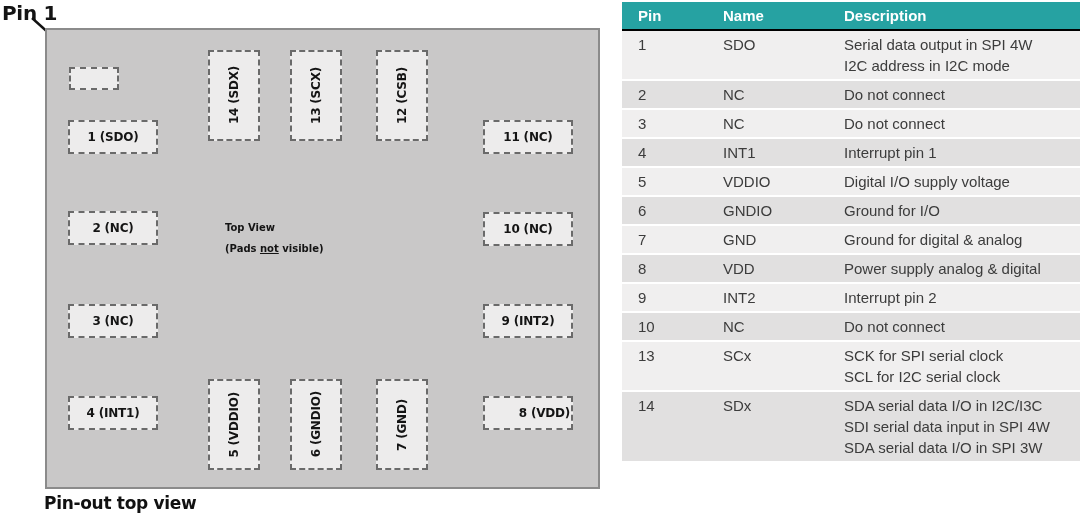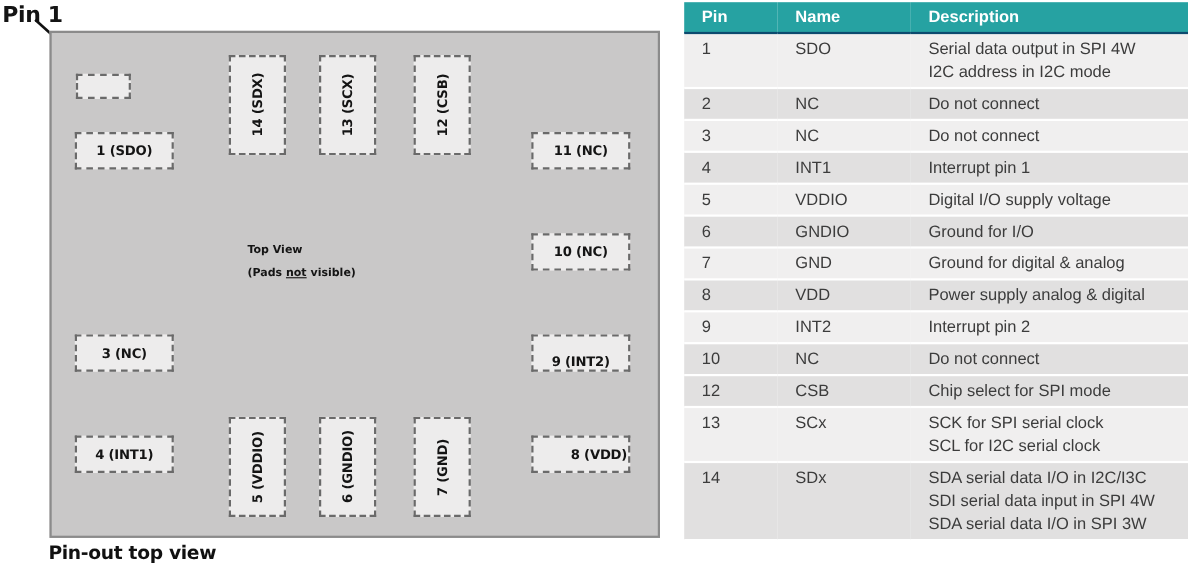--- a/index.html
+++ b/index.html
@@ -25,36 +25,36 @@
     background:var(--chip-body);border:2px solid #8b8b8b;}
   .pad{position:absolute;background:var(--pad-fill);border:2px dashed var(--pad-border);
     display:flex;align-items:center;justify-content:center;
     font-family:"DejaVu Sans",sans-serif;font-weight:bold;font-size:12px;color:var(--ink);
     letter-spacing:-0.2px;white-space:nowrap;}
   .pad.h{width:90px;height:34px;margin-top:17px;}
   .pad.v{width:52px;height:91px;}
   .pad.v span{writing-mode:vertical-rl;transform:rotate(180deg);}
   .pad.indicator{width:50px;height:23px;}
   .pl1{left:68px;top:103px;} .pl2{left:68px;top:194px;} .pl3{left:68px;top:287px;} .pl4{left:68px;top:379px;}
-  .pr11{left:483px;top:103px;} .pr10{left:483px;top:195px;} .pr9{left:483px;top:287px;align-items:flex-end;} .pr8{left:483px;top:379px;padding-left:33px;}
+  .pr11{left:483px;top:103px;} .pr10{left:483px;top:195px;} .pr9{left:483px;top:287px;} .pr8{left:483px;top:379px;padding-left:33px;}
   .pt14{left:208px;top:50px;} .pt13{left:290px;top:50px;} .pt12{left:376px;top:50px;}
   .pb5{left:208px;top:379px;} .pb6{left:290px;top:379px;} .pb7{left:376px;top:379px;}
   .pind{left:69px;top:67px;}
   .center-text{position:absolute;left:225px;top:217px;width:200px;
     font-family:"DejaVu Sans",sans-serif;font-weight:bold;color:var(--ink);font-size:10px;line-height:21px;}
   .center-text .sub{white-space:pre;}
   .center-text .u{text-decoration:underline;}
   .diagram-caption{position:absolute;left:44px;top:493px;font-size:17px;font-weight:bold;color:#111;
     font-family:"DejaVu Sans",sans-serif;letter-spacing:-0.3px;}
 
   
   .pin-table{position:absolute;left:622px;top:2px;width:458px;border-collapse:collapse;
     font-size:15px;color:var(--table-ink);}
   .pin-table th{background:var(--teal);color:#ffffff;font-weight:bold;text-align:left;
-    padding:3px 0 3px 16px;line-height:21px;border-bottom:2px solid #0c4a6e;}
+    padding:3px 0 3px 16px;line-height:21px;border-bottom:2px solid #000000;}
   .pin-table td{padding:3px 0 3px 16px;line-height:21px;border-bottom:2px solid #ffffff;
     vertical-align:top;}
   .pin-table .col-pin{width:85px;}
   .pin-table .col-name{width:121px;}
   .pin-table tr.row-light td{background:var(--row-light);}
   .pin-table tr.row-dark td{background:var(--row-dark);}
 </style>
 </head>
 <body>
 
@@ -69,20 +69,23 @@
     </defs>
     <line x1="6" y1="4" x2="56" y2="49" stroke="#111" stroke-width="2.4" marker-end="url(#ah)"></line>
   </svg>
 
   <div class="chip-body"></div>
 
   <div class="pad indicator pind"></div>
 
   <div class="pad h pl1">
       <span>1 (SDO)</span>
+    </div>
+  <div class="pad h pl2">
+      <span>2 (NC)</span>
     </div>
   <div class="pad h pl3">
       <span>3 (NC)</span>
     </div>
   <div class="pad h pl4">
       <span>4 (INT1)</span>
     </div>
 
   <div class="pad v pt14">
       <span>14 (SDX)</span>
@@ -202,27 +205,20 @@
             <div>Interrupt pin 2</div>
           </td>
         </tr>
         <tr class="row-dark">
           <td>10</td>
           <td>NC</td>
           <td>
             <div>Do not connect</div>
           </td>
         </tr>
-        <tr class="row-dark">
-          <td>12</td>
-          <td>CSB</td>
-          <td>
-            <div>Chip select for SPI mode</div>
-          </td>
-        </tr>
         <tr class="row-light">
           <td>13</td>
           <td>SCx</td>
           <td>
             <div>SCK for SPI serial clock</div>
             <div>SCL for I2C serial clock</div>
           </td>
         </tr>
         <tr class="row-dark">
           <td>14</td>

